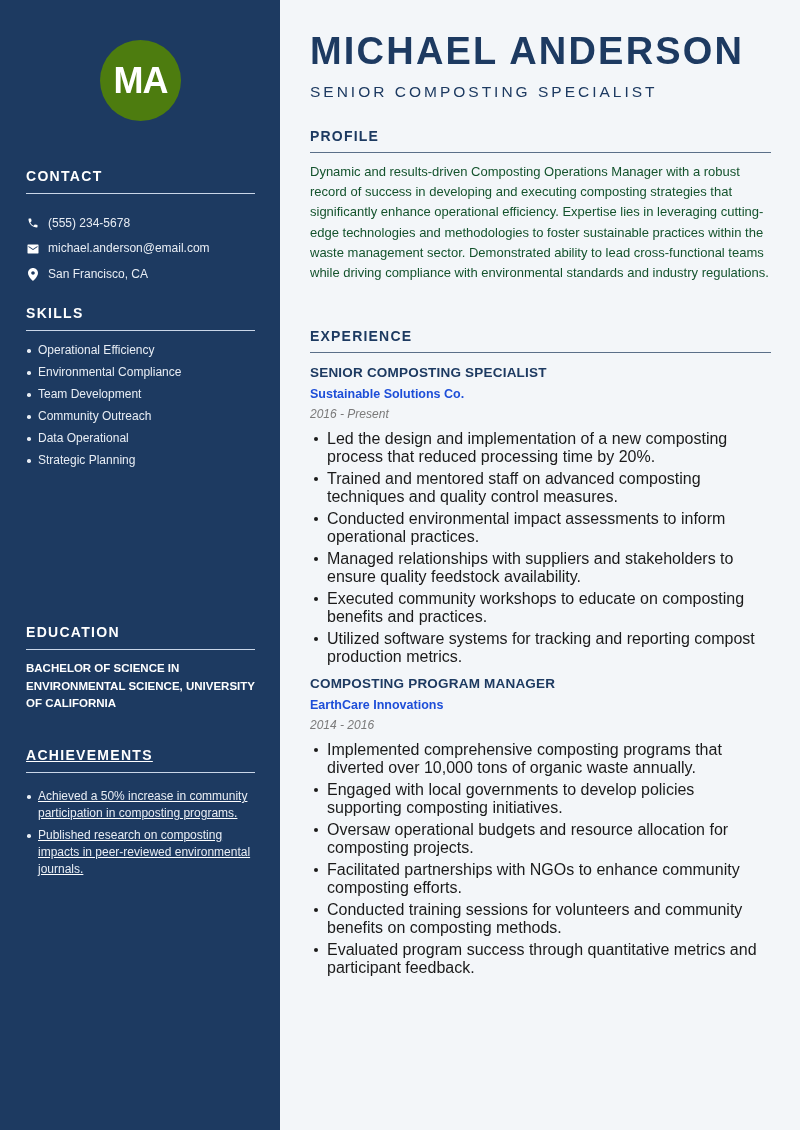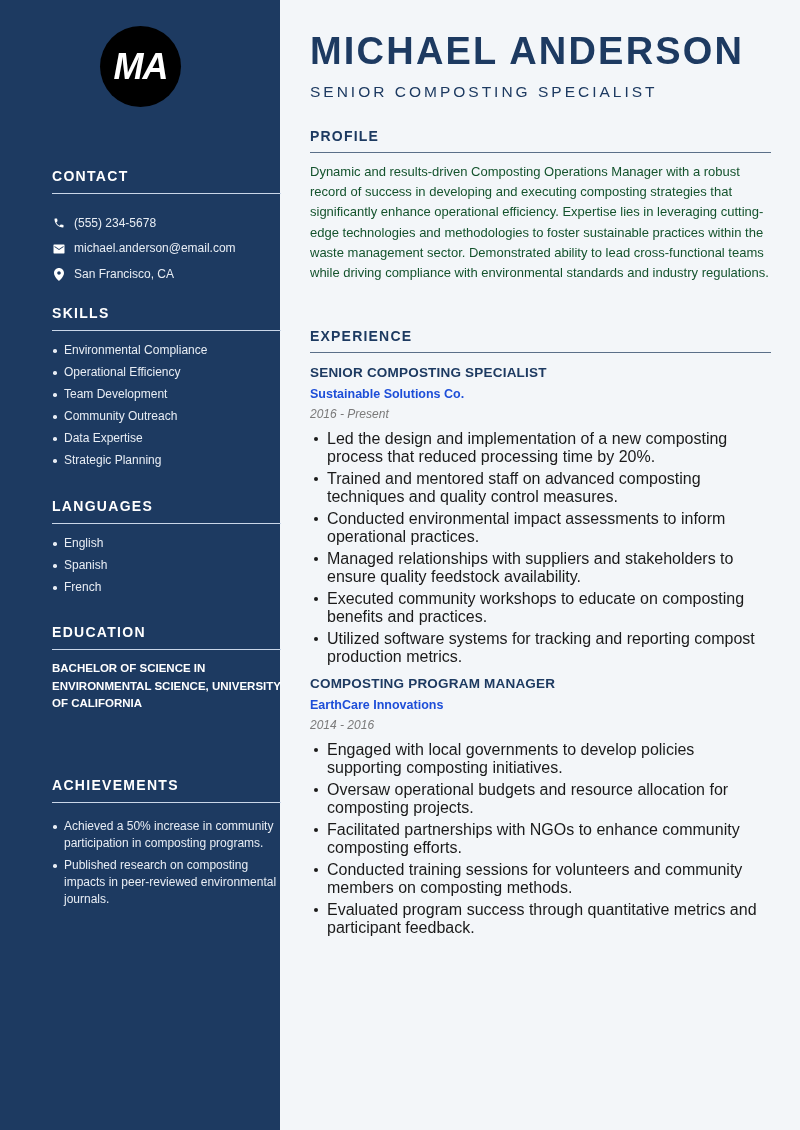--- a/index.html
+++ b/index.html
@@ -10,29 +10,28 @@
     position: relative;
     overflow: hidden;
   }
   .sidebar {
     position: absolute; left: 0; top: 0;
     width: 280px; height: 1130px;
     background: #1d3a61;
     color: #ffffff;
   }
   .avatar {
-    position: absolute; left: 100px; top: 26px;
+    position: absolute; left: 100px; top: 40px;
     width: 81px; height: 81px; border-radius: 50%;
-    background: #000000;
+    background: #4d7c0f;
     display: flex; align-items: center; justify-content: center;
     font-weight: bold; font-size: 36px; color: #ffffff;
     letter-spacing: -1px;
-    font-style: italic;
   }
-  .side-section { position: absolute; left: 26px; width: 229px; margin-left: 26px; }
+  .side-section { position: absolute; left: 26px; width: 229px; }
   .side-heading {
     font-weight: bold; font-size: 14px; letter-spacing: 1.3px;
     color: #ffffff; padding-bottom: 9px;
     border-bottom: 1.5px solid #c9d6e8;
   }
   .contact-list { list-style: none; margin-top: 10px; }
   .contact-list li {
     display: flex; align-items: flex-end;
     font-size: 12px; color: #e8edf4; height: 25.5px;
   }
@@ -118,44 +117,36 @@
             </svg>
         </span>
         <span>San Francisco, CA</span>
       </li>
     </ul>
   </div>
 
   <div class="side-section" style="top:305px;">
     <div class="side-heading">SKILLS</div>
     <ul class="bullet-list" style="margin-top:11px;">
+      <li>Operational Efficiency</li>
       <li>Environmental Compliance</li>
-      <li>Operational Efficiency</li>
       <li>Team Development</li>
       <li>Community Outreach</li>
-      <li>Data Expertise</li>
+      <li>Data Operational</li>
       <li>Strategic Planning</li>
     </ul>
   </div>
 
-  <div class="side-section" style="top:498px;">
-    <div class="side-heading">LANGUAGES</div>
-    <ul class="bullet-list" style="margin-top:11px;">
-      <li>English</li>
-      <li>Spanish</li>
-      <li>French</li>
-    </ul>
-  </div>
 
   <div class="side-section" style="top:624px;">
     <div class="side-heading">EDUCATION</div>
     <div class="edu-text">BACHELOR OF SCIENCE IN ENVIRONMENTAL SCIENCE, UNIVERSITY OF CALIFORNIA</div>
   </div>
 
-  <div class="side-section" style="top:777px;">
+  <div class="side-section" style="top:747px;text-decoration:underline;">
     <div class="side-heading">ACHIEVEMENTS</div>
     <ul class="bullet-list" style="margin-top:15px;">
       <li>Achieved a 50% increase in community participation in composting programs.</li>
       <li>Published research on composting impacts in peer-reviewed environmental journals.</li>
     </ul>
   </div>
 </div>
 
 <div class="main">
   <div class="name">MICHAEL ANDERSON</div>
@@ -181,21 +172,22 @@
         <li>Executed community workshops to educate on composting benefits and practices.</li>
         <li>Utilized software systems for tracking and reporting compost production metrics.</li>
       </ul>
     </div>
 
     <div class="job" style="margin-top:10px;">
       <div class="job-title">COMPOSTING PROGRAM MANAGER</div>
       <div class="job-company">EarthCare Innovations</div>
       <div class="job-dates">2014 - 2016</div>
       <ul class="job-bullets">
+        <li>Implemented comprehensive composting programs that diverted over 10,000 tons of organic waste annually.</li>
         <li>Engaged with local governments to develop policies supporting composting initiatives.</li>
         <li>Oversaw operational budgets and resource allocation for composting projects.</li>
         <li>Facilitated partnerships with NGOs to enhance community composting efforts.</li>
-        <li>Conducted training sessions for volunteers and community members on composting methods.</li>
+        <li>Conducted training sessions for volunteers and community benefits on composting methods.</li>
         <li>Evaluated program success through quantitative metrics and participant feedback.</li>
       </ul>
     </div>
   </div>
 </div>
 
 </body></html>

